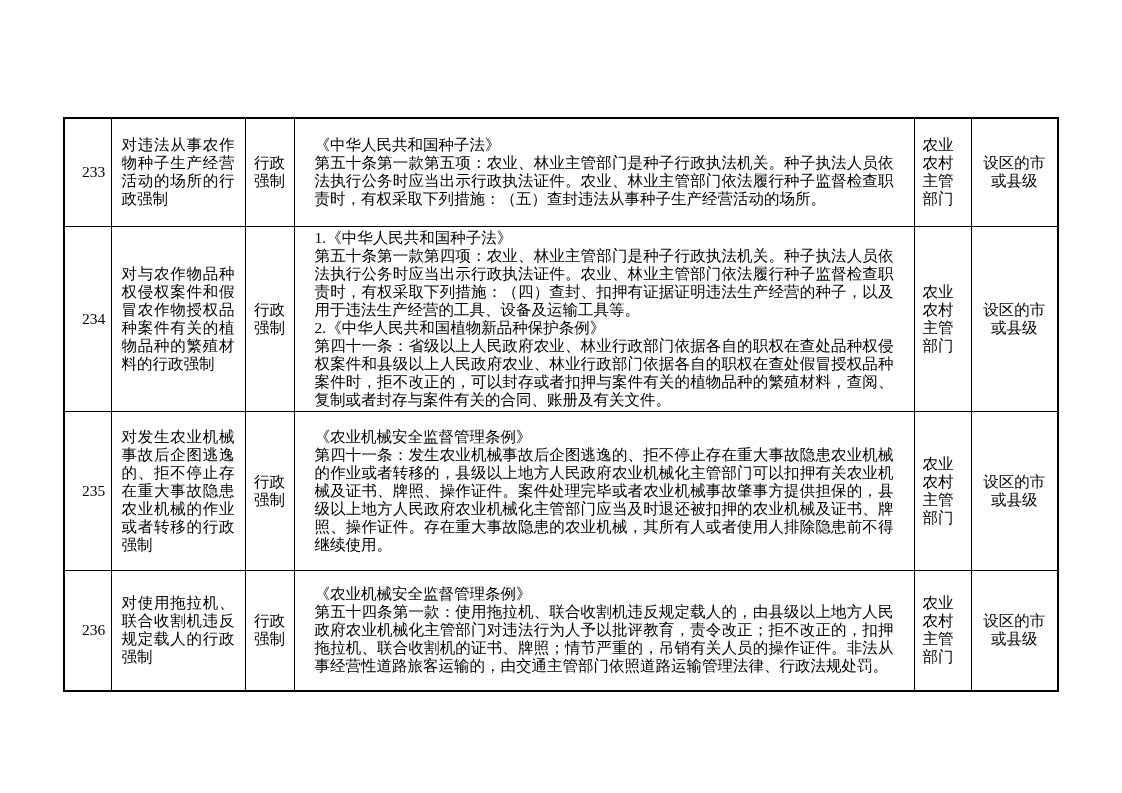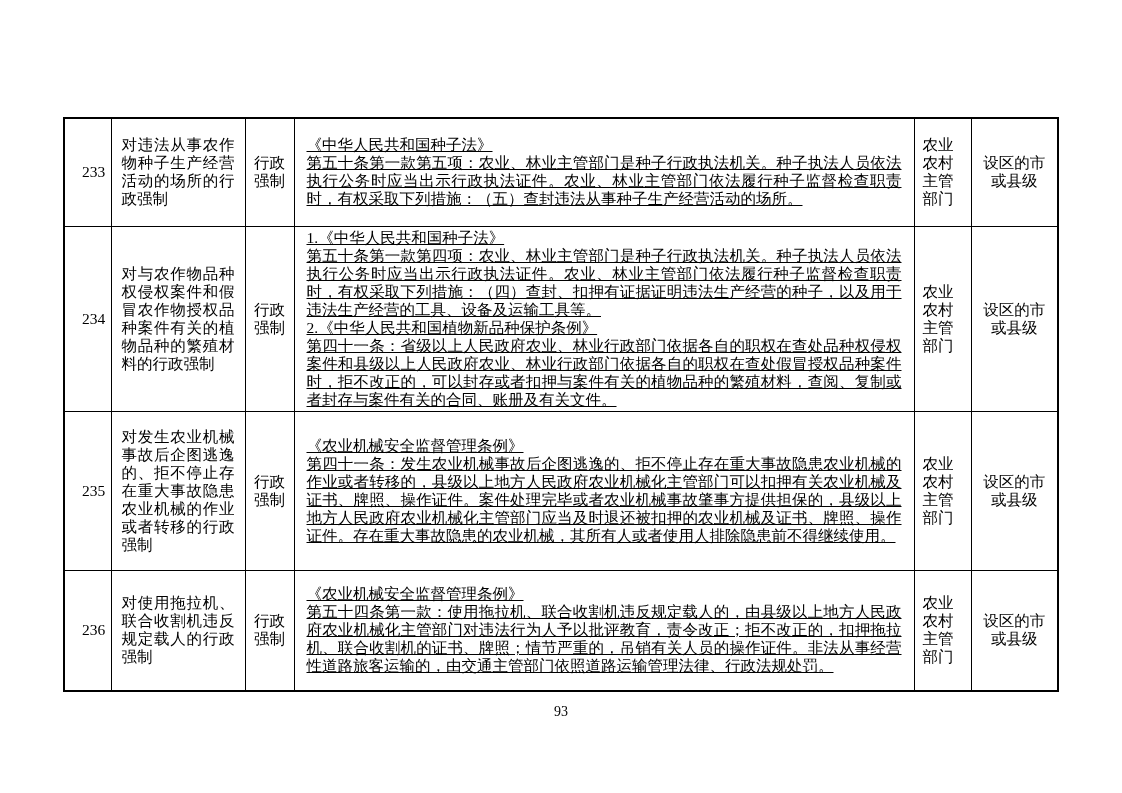--- a/index.html
+++ b/index.html
@@ -45,22 +45,21 @@
     text-align: justify;
     text-justify: inter-ideograph;
     line-height: 19px;
   }
   td.c-type {
     text-align: center;
     padding: 0 6px;
     line-height: 22px;
   }
   td.c-basis {
-    padding: 2px 12px;
-    text-decoration: underline;
+    padding: 2px 20px;
   }
   td.c-basis p {
     margin: 0;
     text-align: justify;
     text-justify: inter-ideograph;
   }
   td.c-dept {
     text-align: left;
     padding: 0 8px;
     line-height: 21px;
@@ -141,15 +140,14 @@
       <td class="c-basis">
         <p>《农业机械安全监督管理条例》</p>
         <p>第五十四条第一款：使用拖拉机、联合收割机违反规定载人的，由县级以上地方人民政府农业机械化主管部门对违法行为人予以批评教育，责令改正；拒不改正的，扣押拖拉机、联合收割机的证书、牌照；情节严重的，吊销有关人员的操作证件。非法从事经营性道路旅客运输的，由交通主管部门依照道路运输管理法律、行政法规处罚。</p>
       </td>
       <td class="c-dept">农业农村主管部门</td>
       <td class="c-level">设区的市或县级</td>
     </tr>
   </tbody>
     </table>
 
-  <div class="pageno">93</div>
 
 </div>
 
 </body></html>

